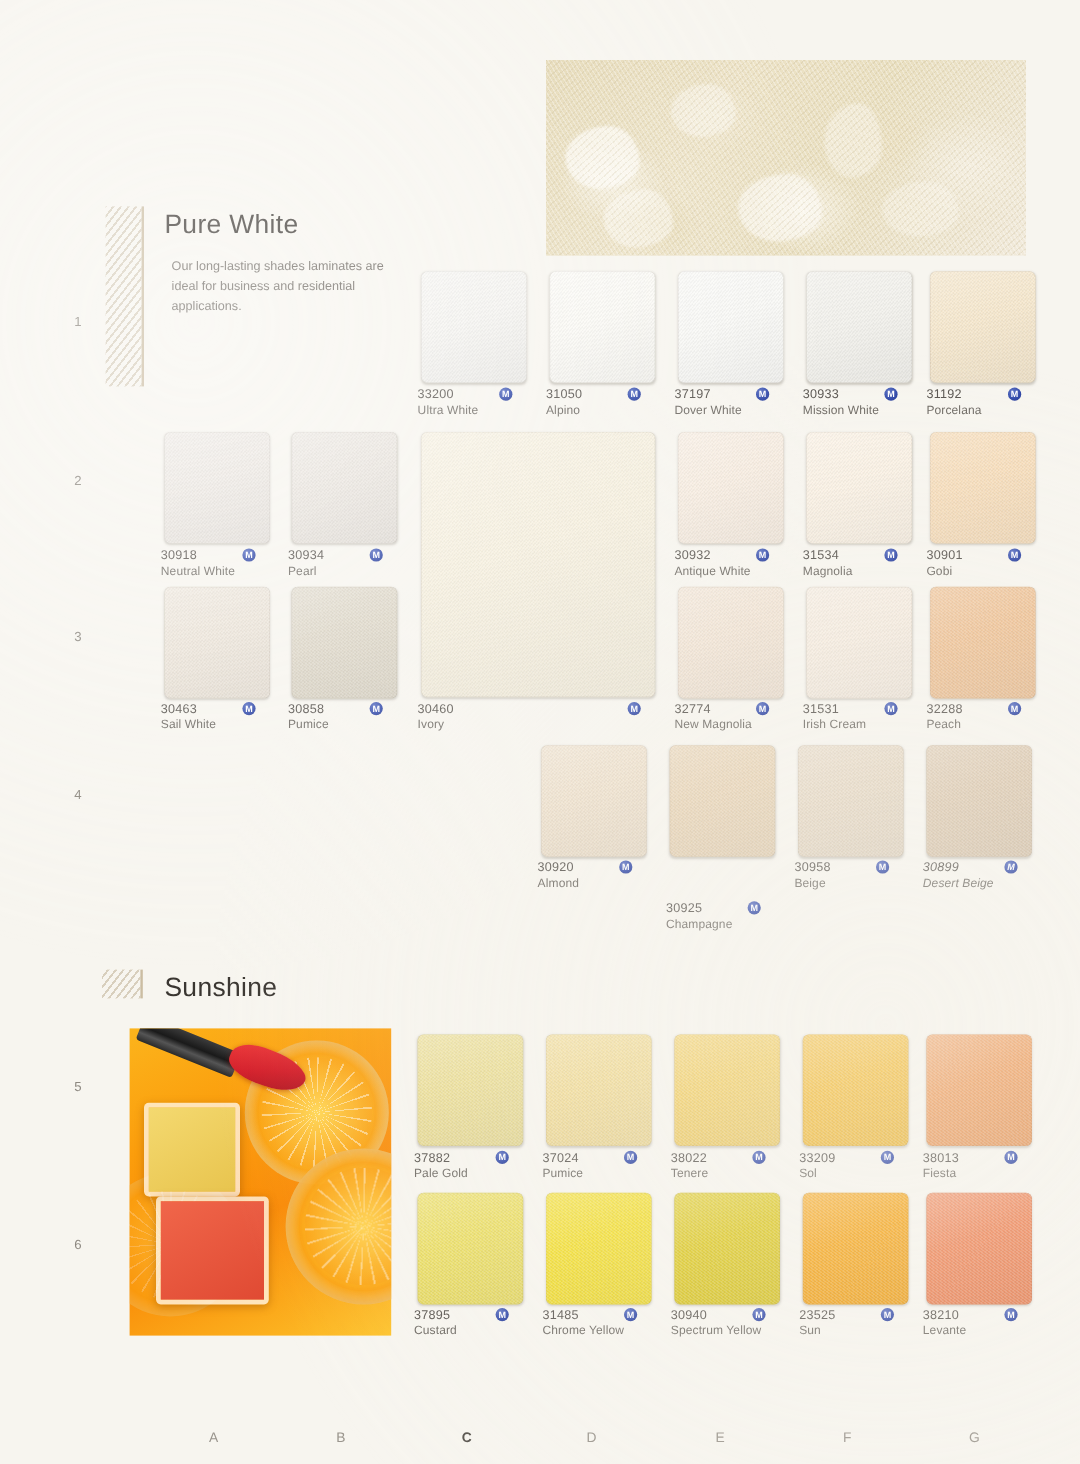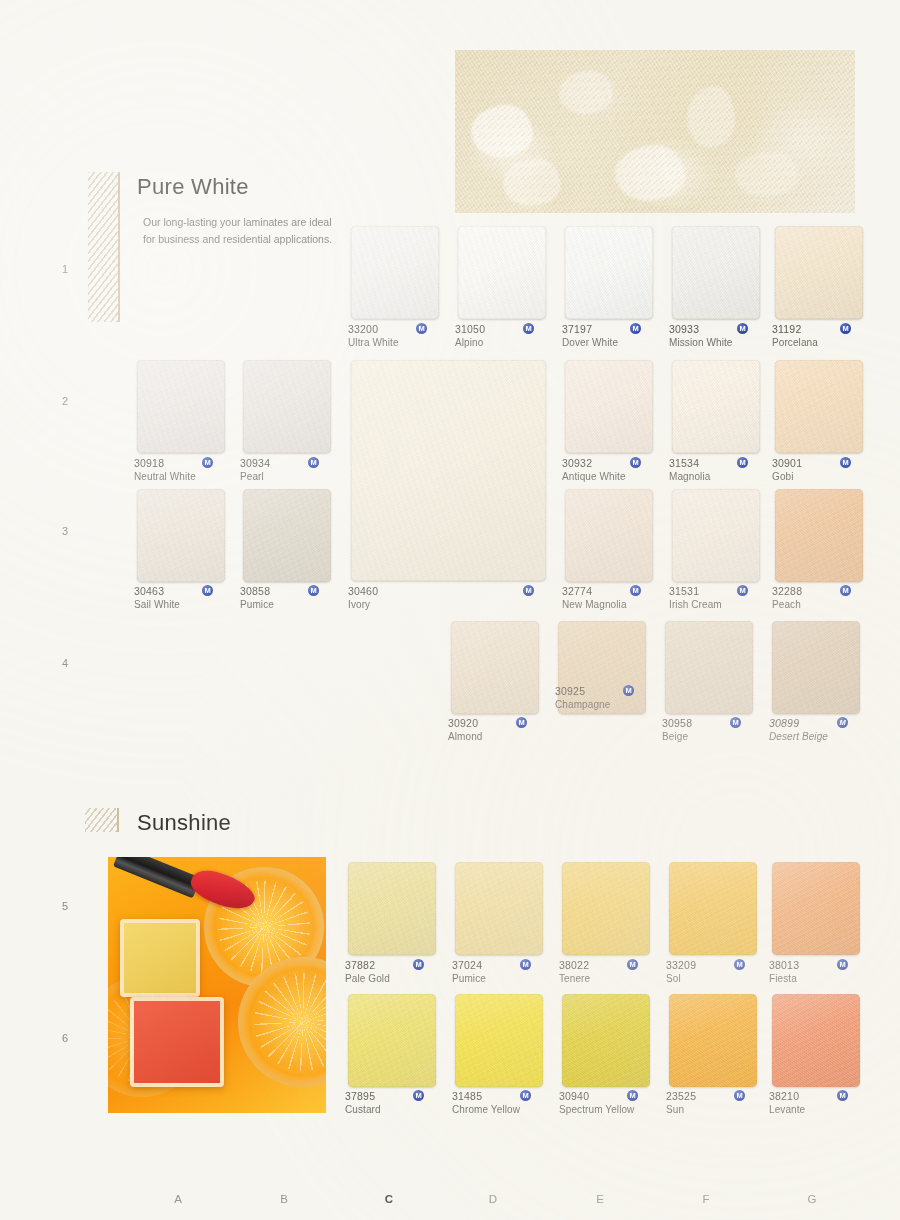--- a/index.html
+++ b/index.html
@@ -255,21 +255,21 @@
     <div class="petal" style="left:12%; top:66%; width:58px; height:48px; opacity:.7;"></div>
     <div class="petal" style="left:70%; top:62%; width:64px; height:46px; opacity:.45;"></div>
     <div class="grain"></div>
   </div>
 
   <div class="hatch-bar" style="left:88px; top:172px; width:30px; height:150px;"></div>
 
   <div class="section-heading" style="left:137px; top:174px;">Pure White</div>
 
   <div class="blurb" style="top:214px;">
-    <p>Our long-lasting your laminates are ideal for business and residential applications.</p>
+    <p>Our long-lasting shades laminates are ideal for business and residential applications.</p>
   </div>
 
   <div class="swatch" style="left:351px; top:226px; width:88px; height:93px;">
     <div class="chip" style="background:#f4f3ef;">
         <div class="tex"></div>
         <div class="shine"></div>
       </div>
   </div>
   <div class="swatch-label" style="left:348px; top:323px; width:98px;">
     <span class="label-code">33200</span>
@@ -468,21 +468,21 @@
     <span class="label-name">Almond</span>
     <span class="m-badge" style="left:68px; top:0px;">M</span>
   </div>
 
   <div class="swatch" style="left:558px; top:621px; width:88px; height:93px;">
     <div class="chip" style="background:#e8d3b4;">
         <div class="tex"></div>
         <div class="shine"></div>
       </div>
   </div>
-  <div class="swatch-label" style="left:555px; top:685px; width:98px;">
+  <div class="swatch-label" style="left:555px; top:751px; width:98px;">
     <span class="label-code">30925</span>
     <span class="label-name">Champagne</span>
     <span class="m-badge" style="left:68px; top:0px;">M</span>
   </div>
 
   <div class="swatch" style="left:665px; top:621px; width:88px; height:93px;">
     <div class="chip" style="background:#e6d8c3;">
         <div class="tex"></div>
         <div class="shine"></div>
       </div>

